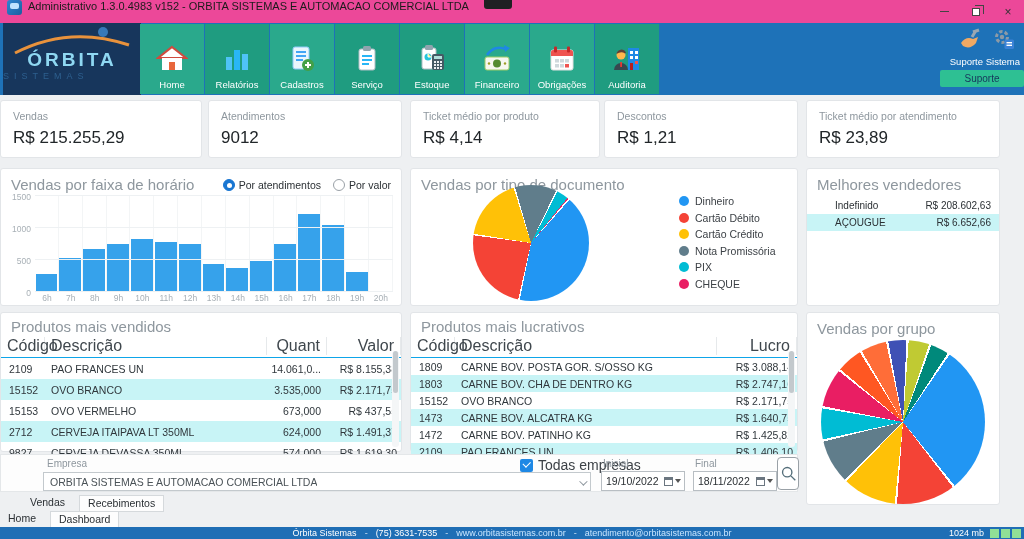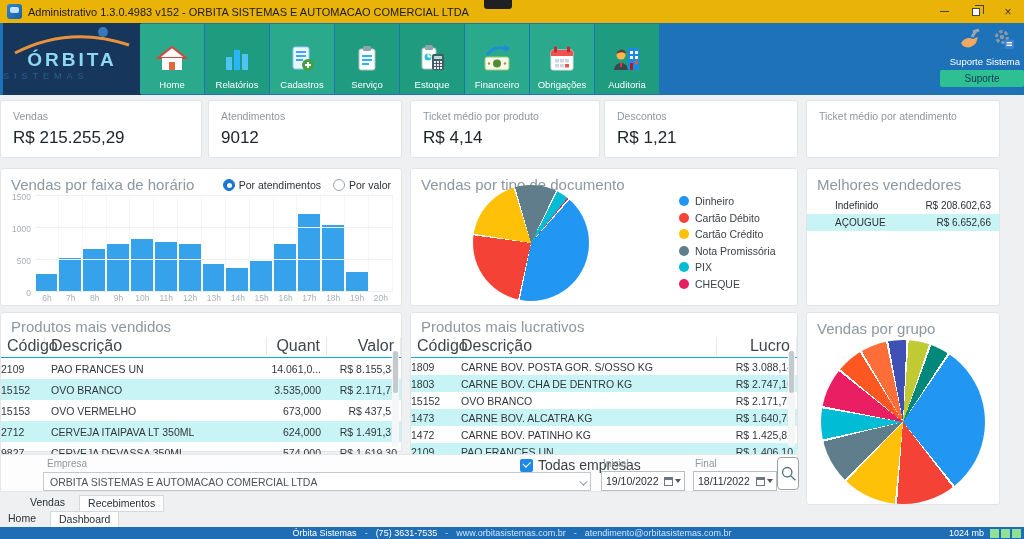--- a/index.html
+++ b/index.html
@@ -1,20 +1,20 @@
 <!DOCTYPE html>
 <html><head>
 <meta charset="utf-8">
 <style>
   * { box-sizing: border-box; margin: 0; padding: 0; }
   html,body { width:1024px; height:539px; font-family:"Liberation Sans","DejaVu Sans",sans-serif; background:#eef0f2; overflow:hidden; }
   .app { position:relative; width:1024px; height:539px; }
 
   
-  .titlebar { position:absolute; top:0; left:0; width:1024px; height:23px; background:#eab308; display:flex; align-items:center; }
+  .titlebar { position:absolute; top:0; left:0; width:1024px; height:23px; background:#ec4899; display:flex; }
   .app-icon { width:15px; height:15px; margin:0 6px 0 7px; border-radius:3px; background:linear-gradient(135deg,#2f86d2,#1b5ea0); position:relative; }
   .app-icon::after { content:''; position:absolute; left:3px; top:3px; width:9px; height:6px; border-radius:2px; background:#bfe2ff; }
   .wtitle { font-size:11px; color:#1b1b1b; }
   .notch { position:absolute; left:484px; top:0; width:28px; height:9px; background:#1f2023; border-radius:0 0 3px 3px; }
   .win-controls { position:absolute; right:0; top:0; height:23px; display:flex; }
   .wc { width:32px; height:23px; display:flex; align-items:center; justify-content:center; font-size:12px; color:#333; cursor:default; }
   .min-glyph { width:9px; border-bottom:1px solid #444; height:1px; display:block; }
   .restore-glyph { width:8px; height:8px; border:1px solid #444; position:relative; background:#fff; display:block; }
   .restore-glyph::before { content:''; position:absolute; left:2px; top:-4px; width:8px; height:8px; border:1px solid #444; border-bottom:none; border-left:none; }
 
@@ -85,21 +85,21 @@
   .profit-panel { left:410px; top:217px; width:388px; height:140px; }
   .group-panel  { left:806px; top:217px; width:194px; height:193px; overflow:hidden; }
   .group-pie { width:164px; height:164px; left:14px; top:27px; }
   .group-panel .panel-title { display:block; padding:7px 10px 0 10px; }
 
   .tbl-title { display:block; padding:5px 10px 1px 10px; }
   .thead { display:flex; font-size:16px; color:#3f474d; border-bottom:1px solid #0ea5e9; padding:1px 0 2px 0; }
   .th { padding:0 6px; border-right:1px solid #e6e9eb; }
   .trow { display:flex; font-size:10.5px; color:#30373c; align-items:center; }
   .trow.hl { background:#c8f4f6; }
-  .c-cod { width:44px; padding-left:0; flex:none; }
+  .c-cod { width:44px; padding-left:8px; flex:none; }
   .c-desc { flex:1; padding-left:6px; overflow:hidden; white-space:nowrap; text-overflow:ellipsis; }
   .c-q { width:66px; text-align:right; flex:none; }
   .c-v { width:80px; text-align:right; flex:none; padding-right:4px; }
   .c-l { width:86px; text-align:right; flex:none; padding-right:4px; }
   .sold-panel .trow { height:21px; }
   .profit-panel .trow { height:17px; }
   .vscroll { position:absolute; right:2px; top:38px; bottom:4px; width:7px; background:#f4f6f7; border-radius:3px; }
   .vthumb { position:absolute; left:1px; top:0; width:5px; height:42px; background:#c3c9cd; border-radius:3px; }
 
   
@@ -307,20 +307,21 @@
           <div class="panel kpi-card" style="left:410px;width:190px">
     <div class="kpi-label">Ticket médio por produto</div>
     <div class="kpi-value">R$ 4,14</div>
           </div>
           <div class="panel kpi-card" style="left:604px;width:194px">
     <div class="kpi-label">Descontos</div>
     <div class="kpi-value">R$ 1,21</div>
           </div>
           <div class="panel kpi-card" style="left:806px;width:194px">
     <div class="kpi-label">Ticket médio por atendimento</div>
+    <div class="kpi-value">R$ 23,89</div>
           </div>
         </div>
 
       <div class="panel bar-panel">
         <div class="panel-head">
           <span class="panel-title">Vendas por faixa de horário</span>
           <div class="radios" id="radios">
               <span class="radio-item">
     <span class="rdot sel"></span>
     <span class="rlabel">Por atendimentos</span>

